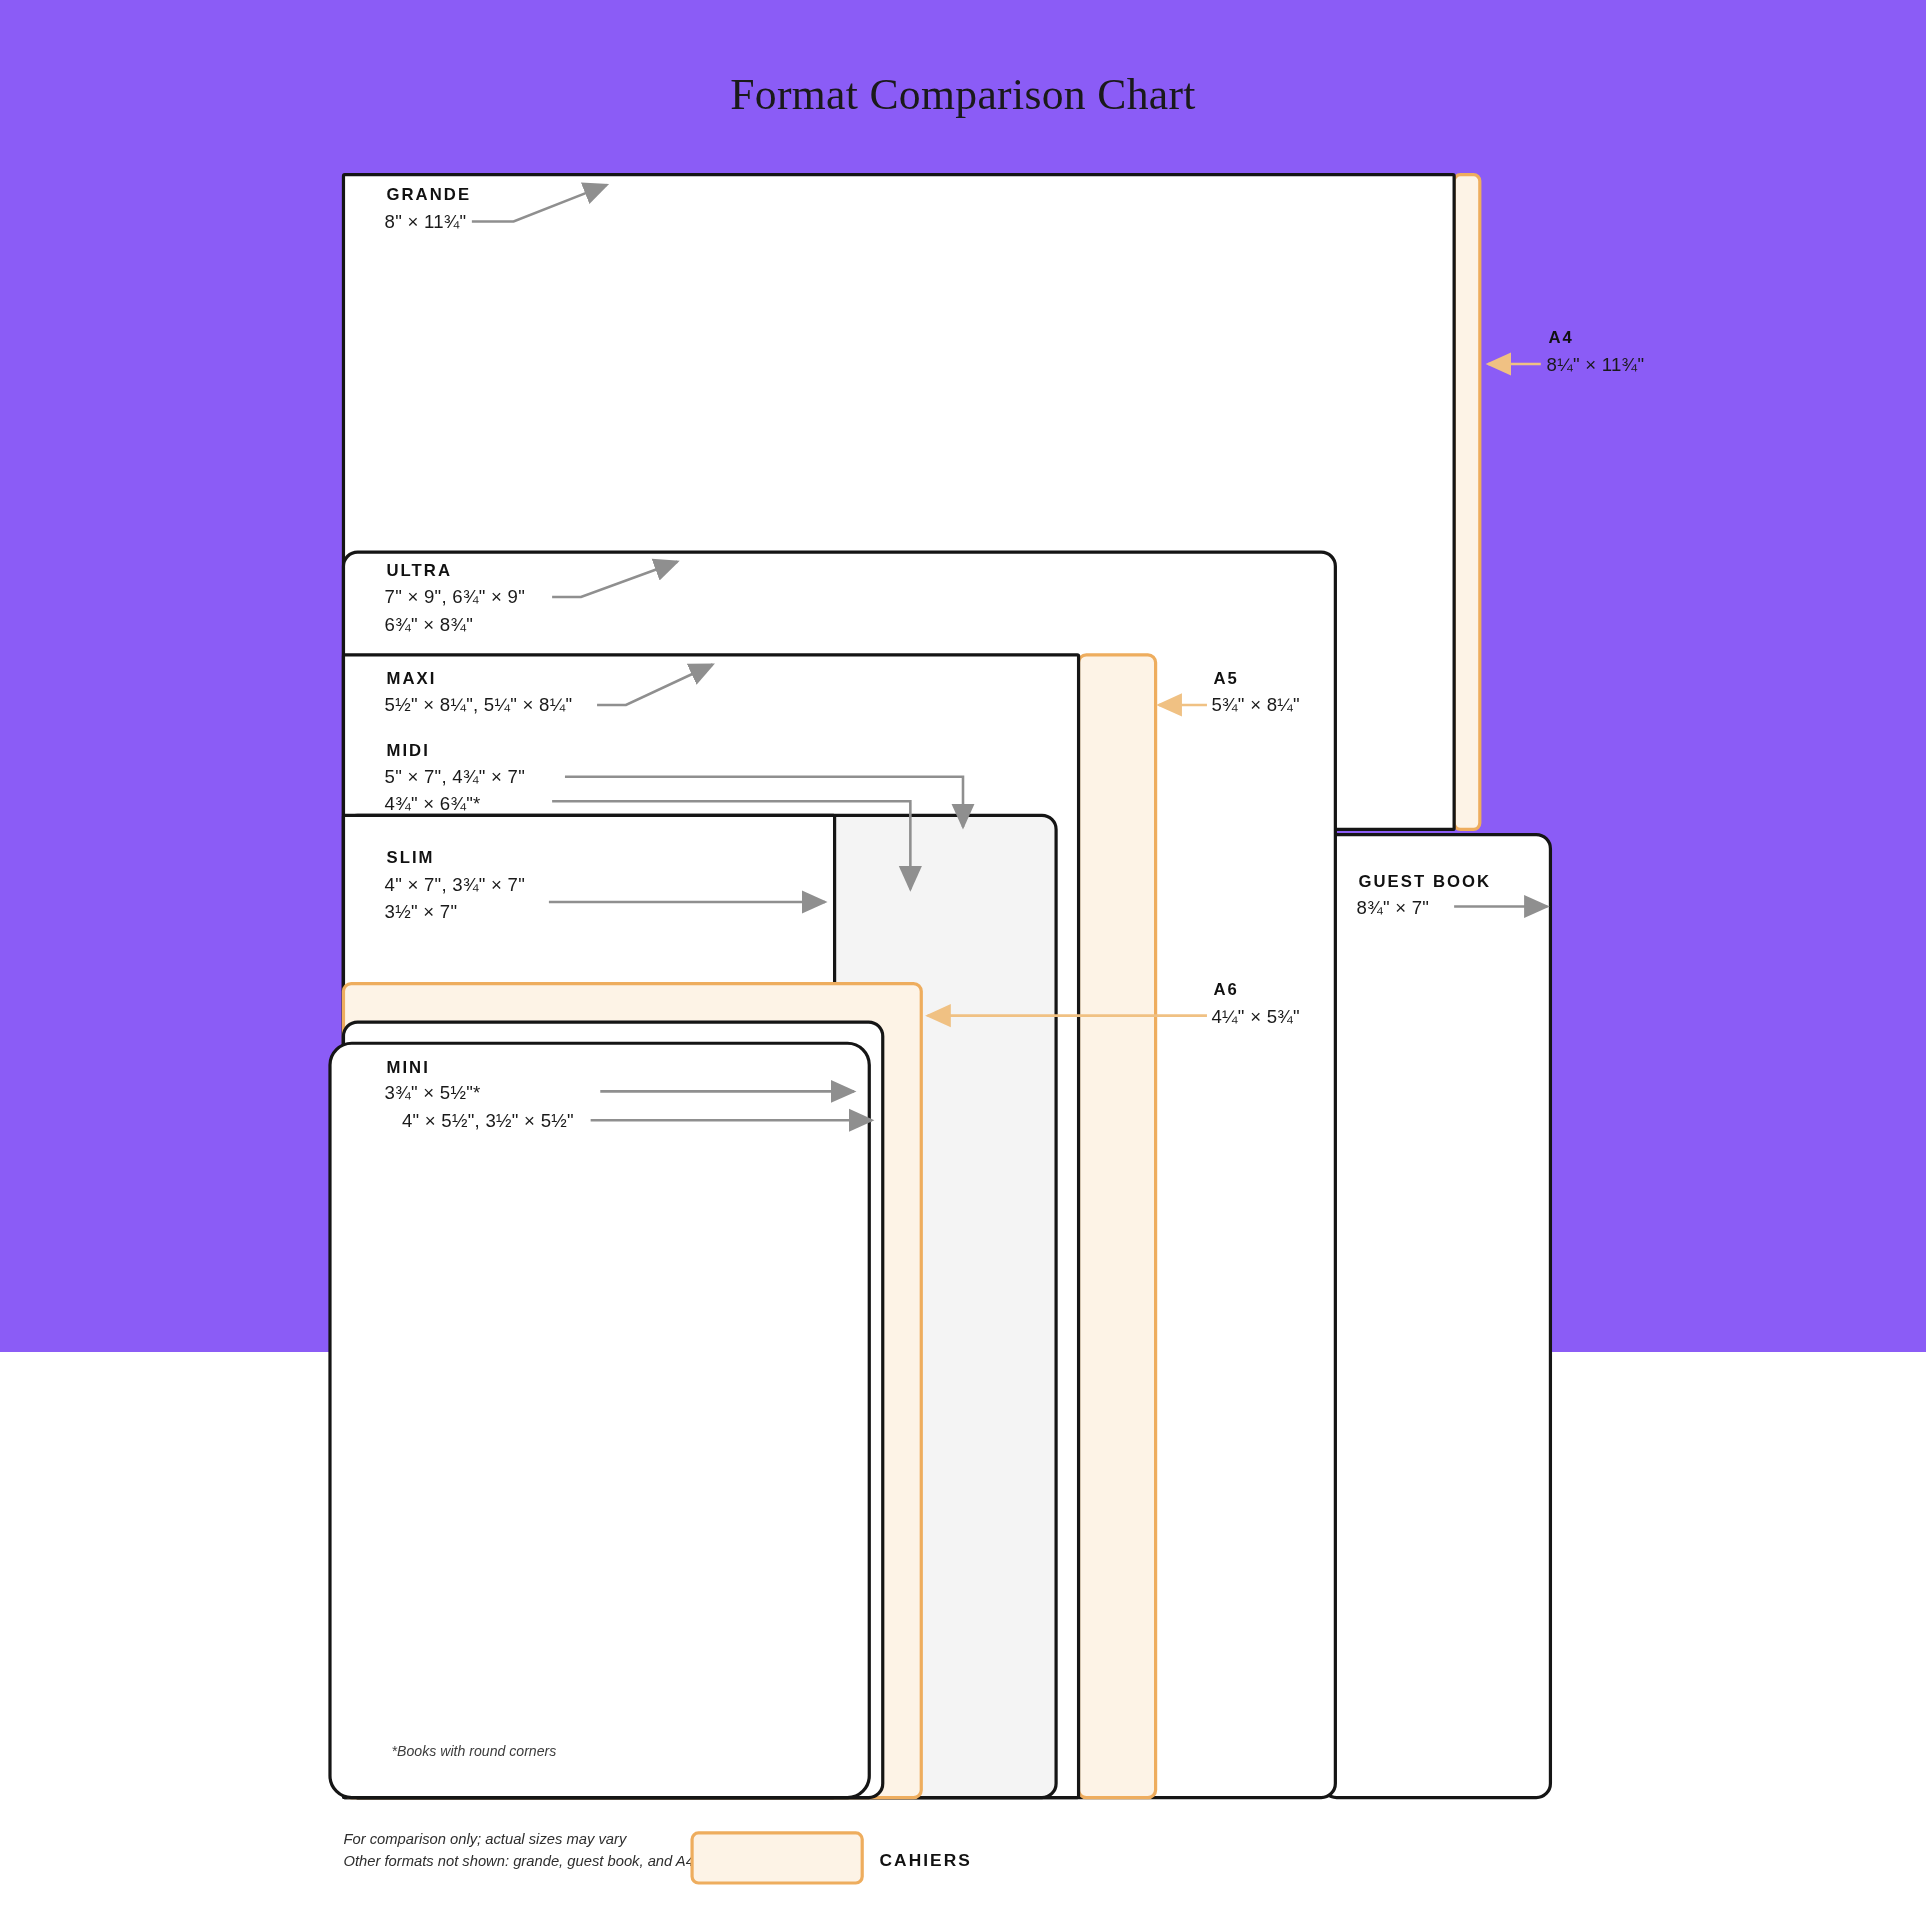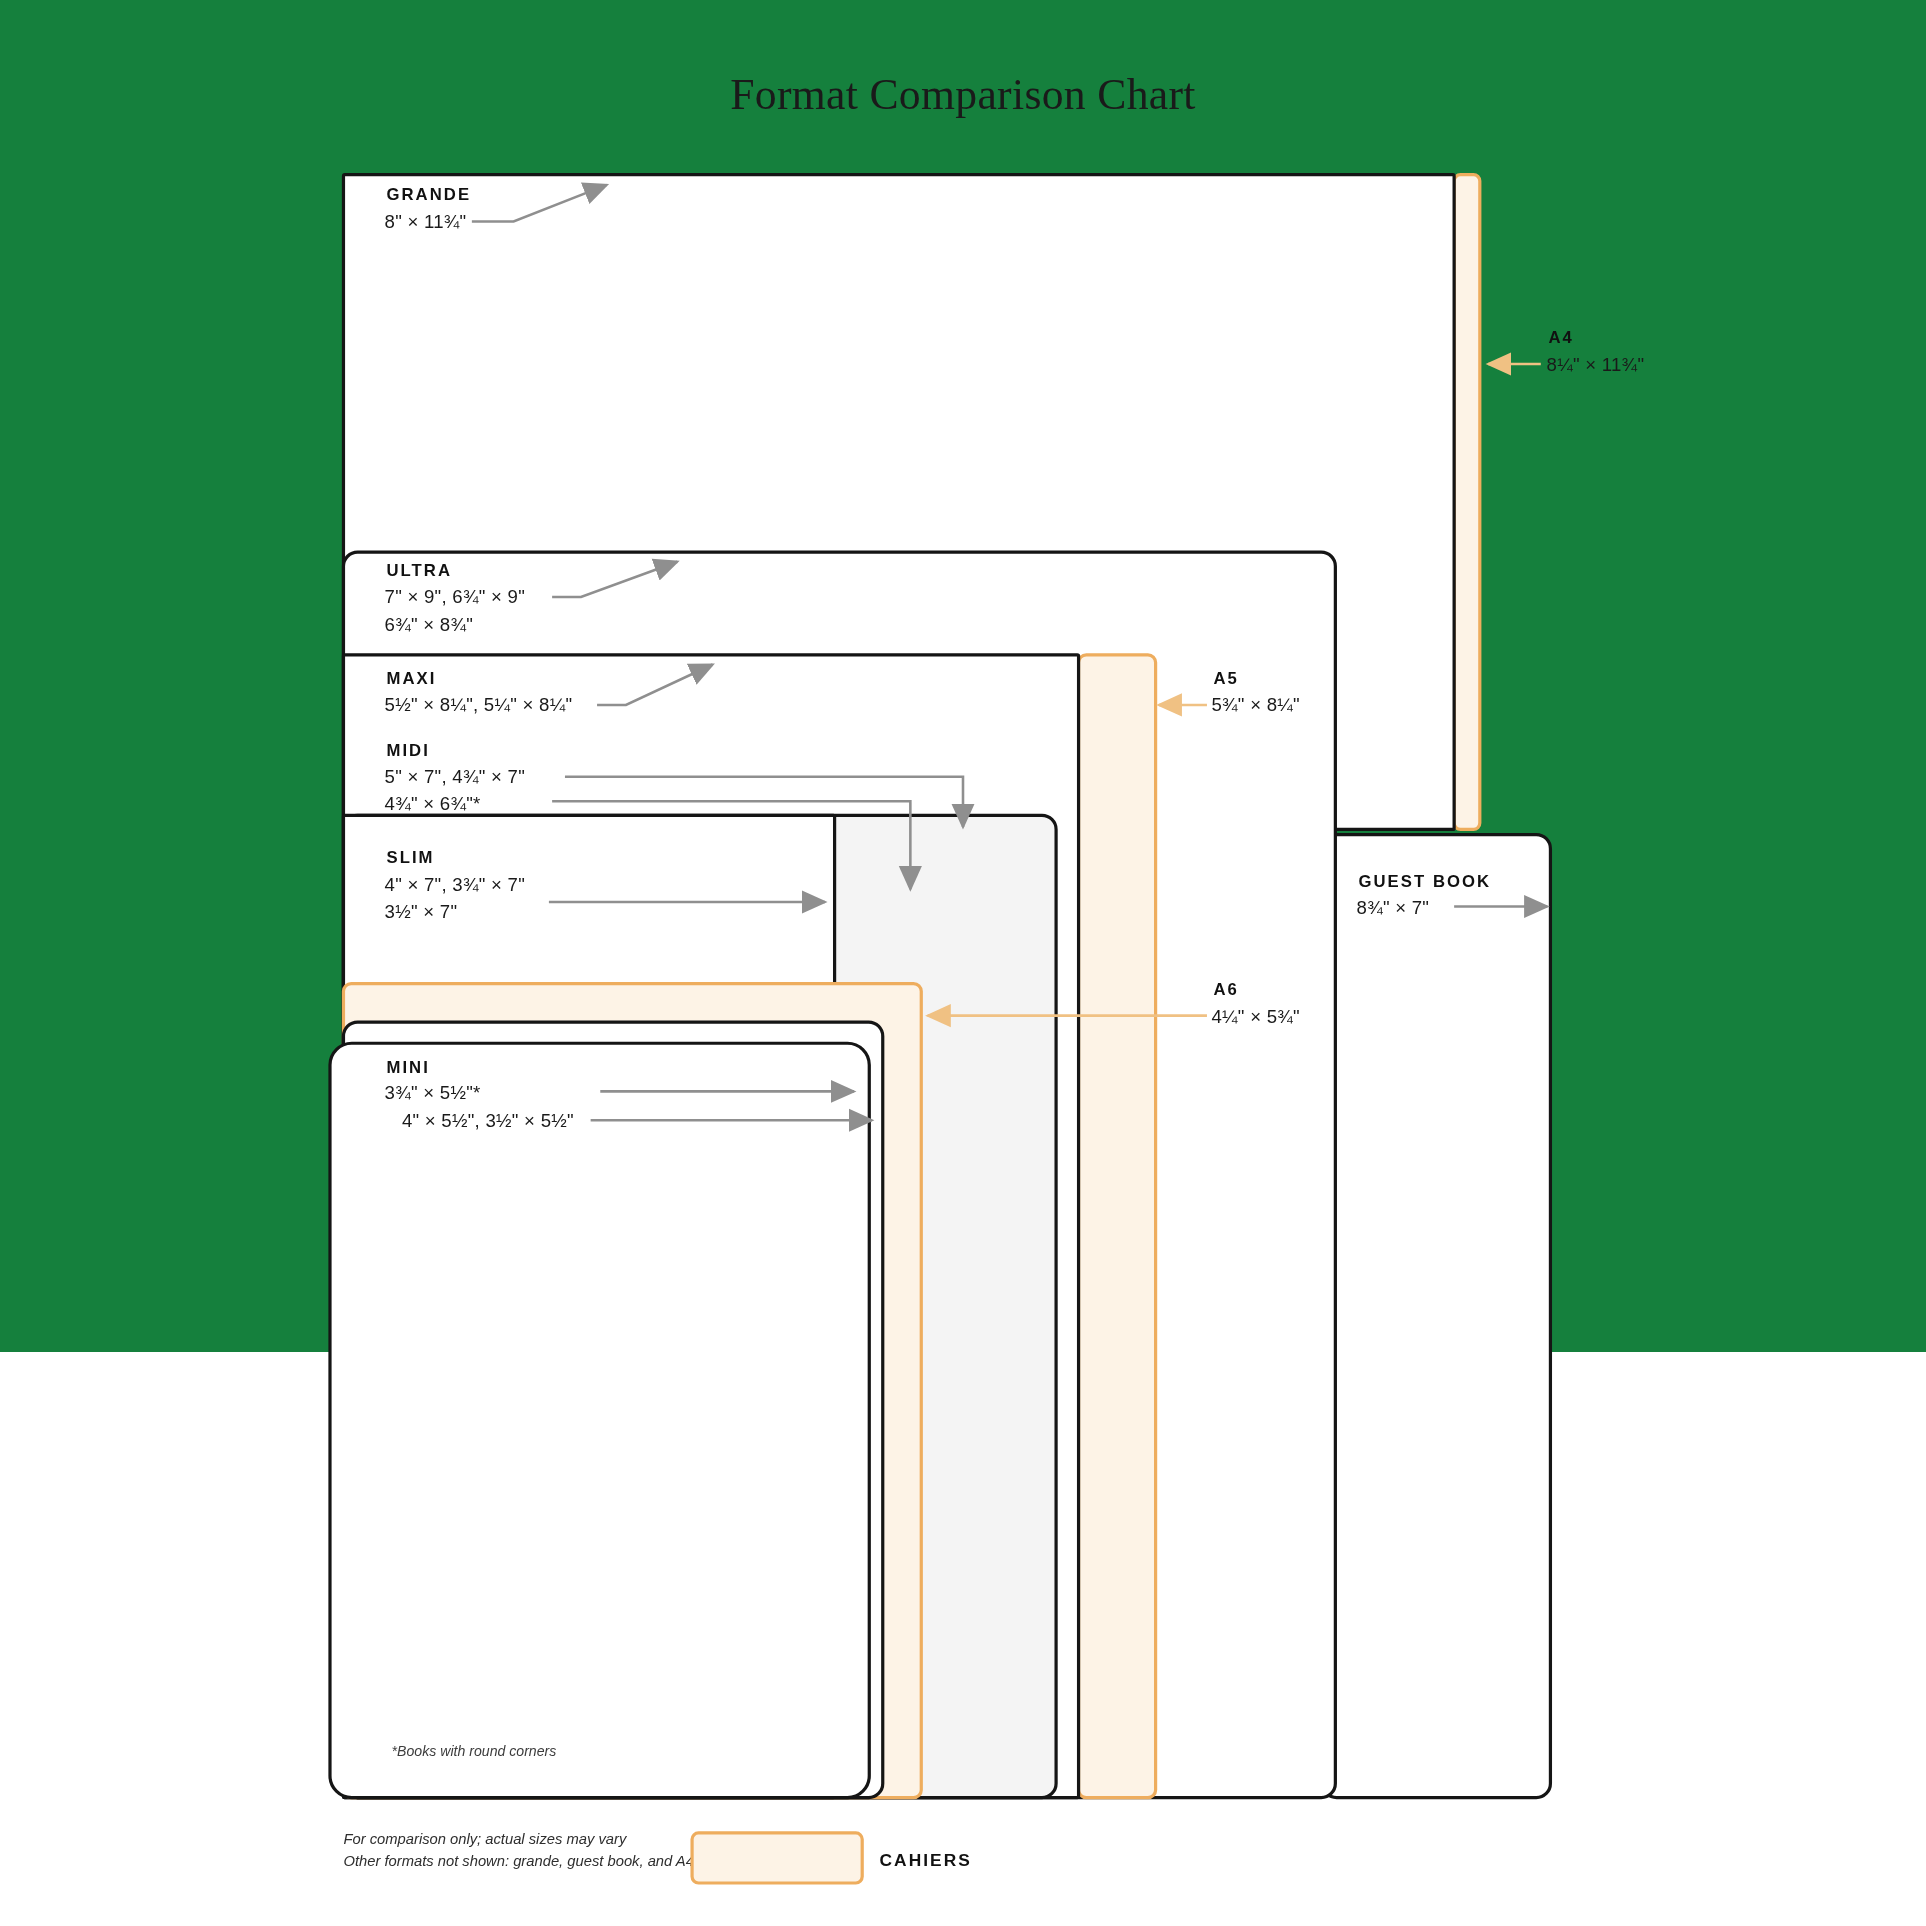--- a/index.html
+++ b/index.html
@@ -10,21 +10,21 @@
   body {
     width: 1926px;
     height: 1926px;
     font-family: "Liberation Sans", sans-serif;
     overflow: hidden;
   }
   #stage {
     position: relative;
     width: 1926px;
     height: 1352px;
-    background: #15803d;
+    background: #8b5cf6;
   }
   svg#chart {
     position: absolute;
     left: 0;
     top: 0;
     width: 1926px;
     height: 1926px;
   }
   .title-text {
     font-family: "Liberation Serif", serif;

